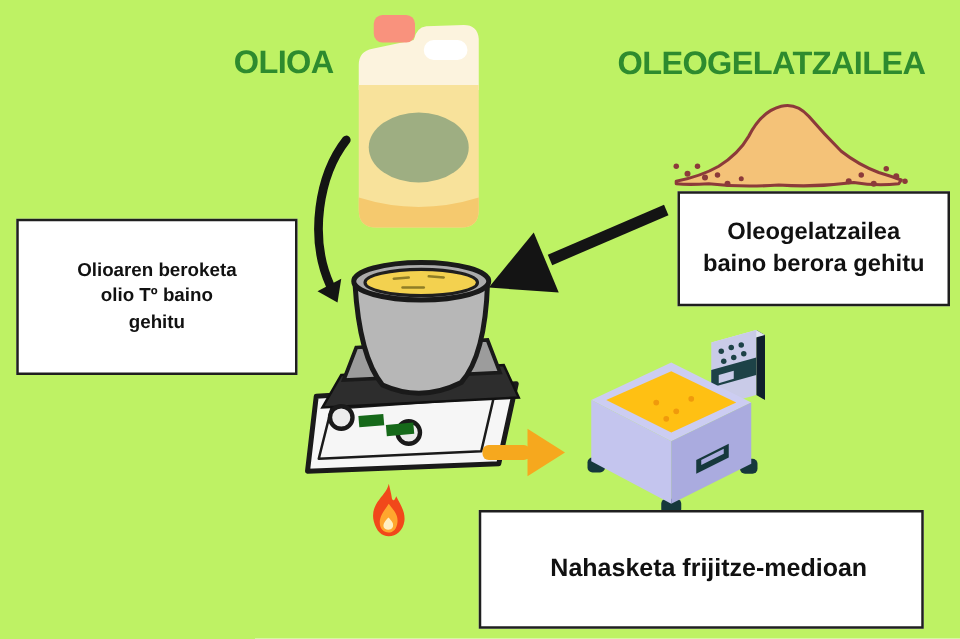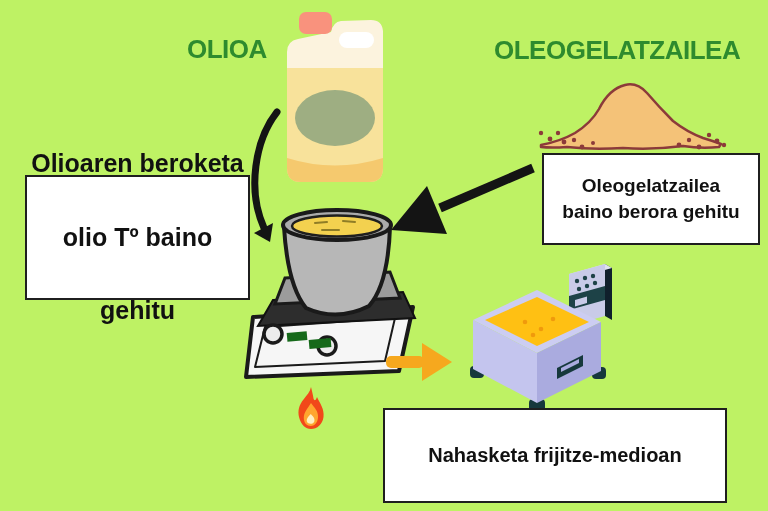--- a/index.html
+++ b/index.html
@@ -13,23 +13,23 @@
     letter-spacing:-0.5px;white-space:nowrap;
   }
   .oil-title{left:187px;top:36px;}
   .oleo-title{left:494px;top:37px;}
   .box{
     position:absolute;border:2px solid #1f1f1f;background:#ffffff;
     display:flex;flex-direction:column;align-items:center;justify-content:center;
     text-align:center;color:#111;font-weight:bold;
   }
   .box div{line-height:1.35;}
-  .left-box{left:25px;top:175px;width:221px;height:121px;font-size:25px;gap:40px;}
+  .left-box{left:13px;top:175px;width:221px;height:121px;font-size:15px;}
   .right-box{left:542px;top:153px;width:214px;height:88px;font-size:19px;}
-  .bottom-box{left:383px;top:408px;width:340px;height:91px;font-size:20px;}
+  .bottom-box{left:383px;top:408px;width:340px;height:91px;font-size:20px;padding-left:12px;}
   .icon svg{display:block;width:100%;height:100%;}
   .oil-jug{left:283px;top:10px;width:105px;height:178px;}
   .powder{left:533px;top:76px;width:195px;height:75px;}
   .curved-arrow{left:243px;top:106px;width:60px;height:140px;}
   .thick-arrow{left:385px;top:158px;width:155px;height:80px;}
   .pot{left:243px;top:195px;width:175px;height:190px;}
   .fire{left:294px;top:386px;width:34px;height:44px;}
   .yellow-arrow{left:383px;top:340px;width:72px;height:44px;}
   .fryer{left:465px;top:256px;width:150px;height:152px;}
 </style>

